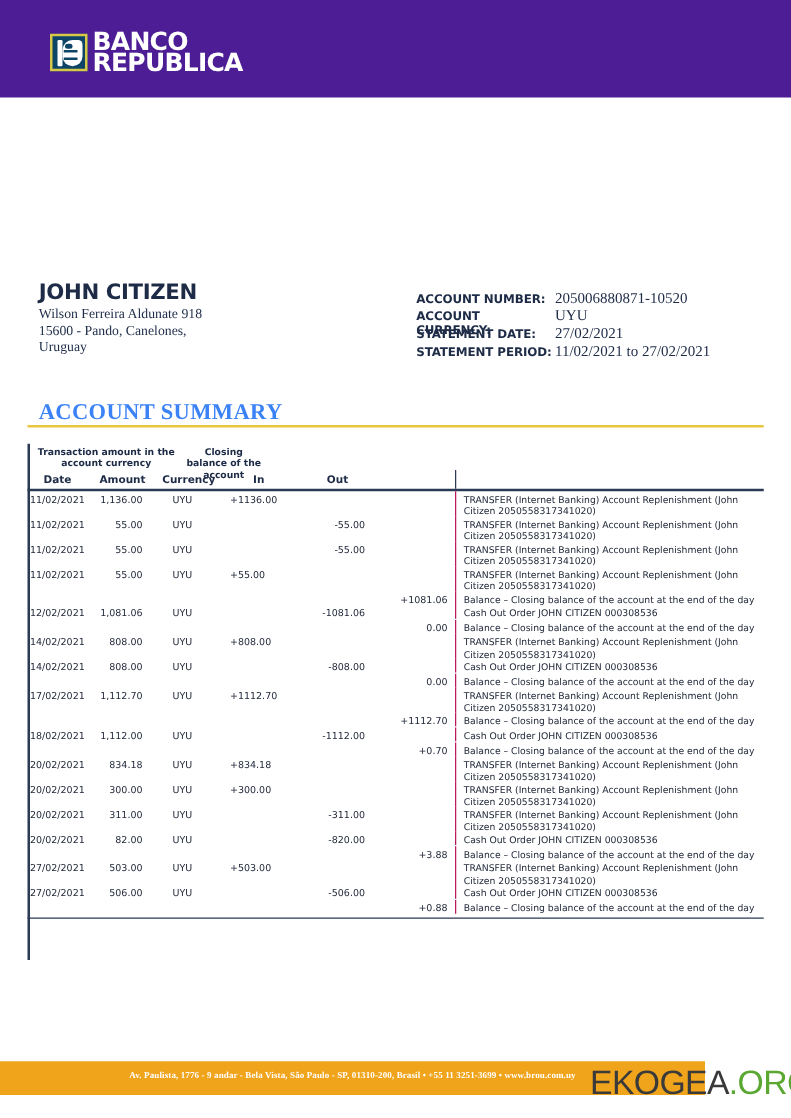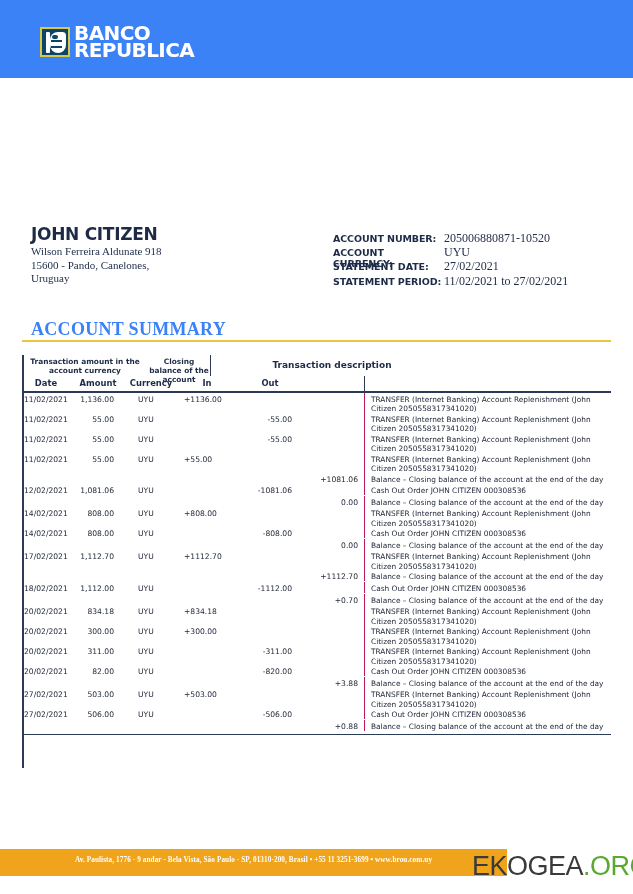--- a/index.html
+++ b/index.html
@@ -15,21 +15,21 @@
     color: #1d2b47;
     overflow: hidden;
   }
 
   
   .banner {
     position: absolute;
     left: 0; top: 0;
     width: 633px;
     height: 78px;
-    background: #3b82f6;
+    background: #4c1d95;
   }
   .logo {
     position: absolute;
     left: 40px; top: 25px;
     display: flex;
     align-items: center;
   }
   .logo-mark {
     width: 30px;
     height: 30px;
@@ -243,21 +243,21 @@
     left: 22px; top: 355px;
     width: 1.5px;
     height: 413px;
     background: #2b3a55;
   }
 
   
   .footer {
     position: absolute;
     left: 0; top: 849px;
-    width: 507px;
+    width: 564px;
     height: 27px;
     background: #f0a41c;
   }
   .footer-text {
     position: absolute;
     width: 100%;
     top: 7px;
     text-align: center;
     font-family: "Liberation Serif", serif;
     font-weight: bold;
@@ -325,21 +325,20 @@
 
 <div class="section-title">ACCOUNT SUMMARY</div>
 <div class="gold-rule"></div>
 
 <div class="table-left-edge"></div>
 <div class="table">
 
   <div class="thead-top">
     <div class="hcell grp-amt">Transaction amount in the account currency</div>
     <div class="hcell col-balance">Closing balance of the account</div>
-    <div class="hcell desc deschead col-desc">Transaction description</div>
   </div>
 
   <div class="thead-bottom">
     <div class="hcell sub col-date">Date</div>
     <div class="hcell sub col-amount">Amount</div>
     <div class="hcell sub col-currency">Currency</div>
     <div class="hcell sub col-in">In</div>
     <div class="hcell sub col-out">Out</div>
     <div class="hcell sub col-balance"></div>
     <div class="hcell sub deschead col-desc"></div>

